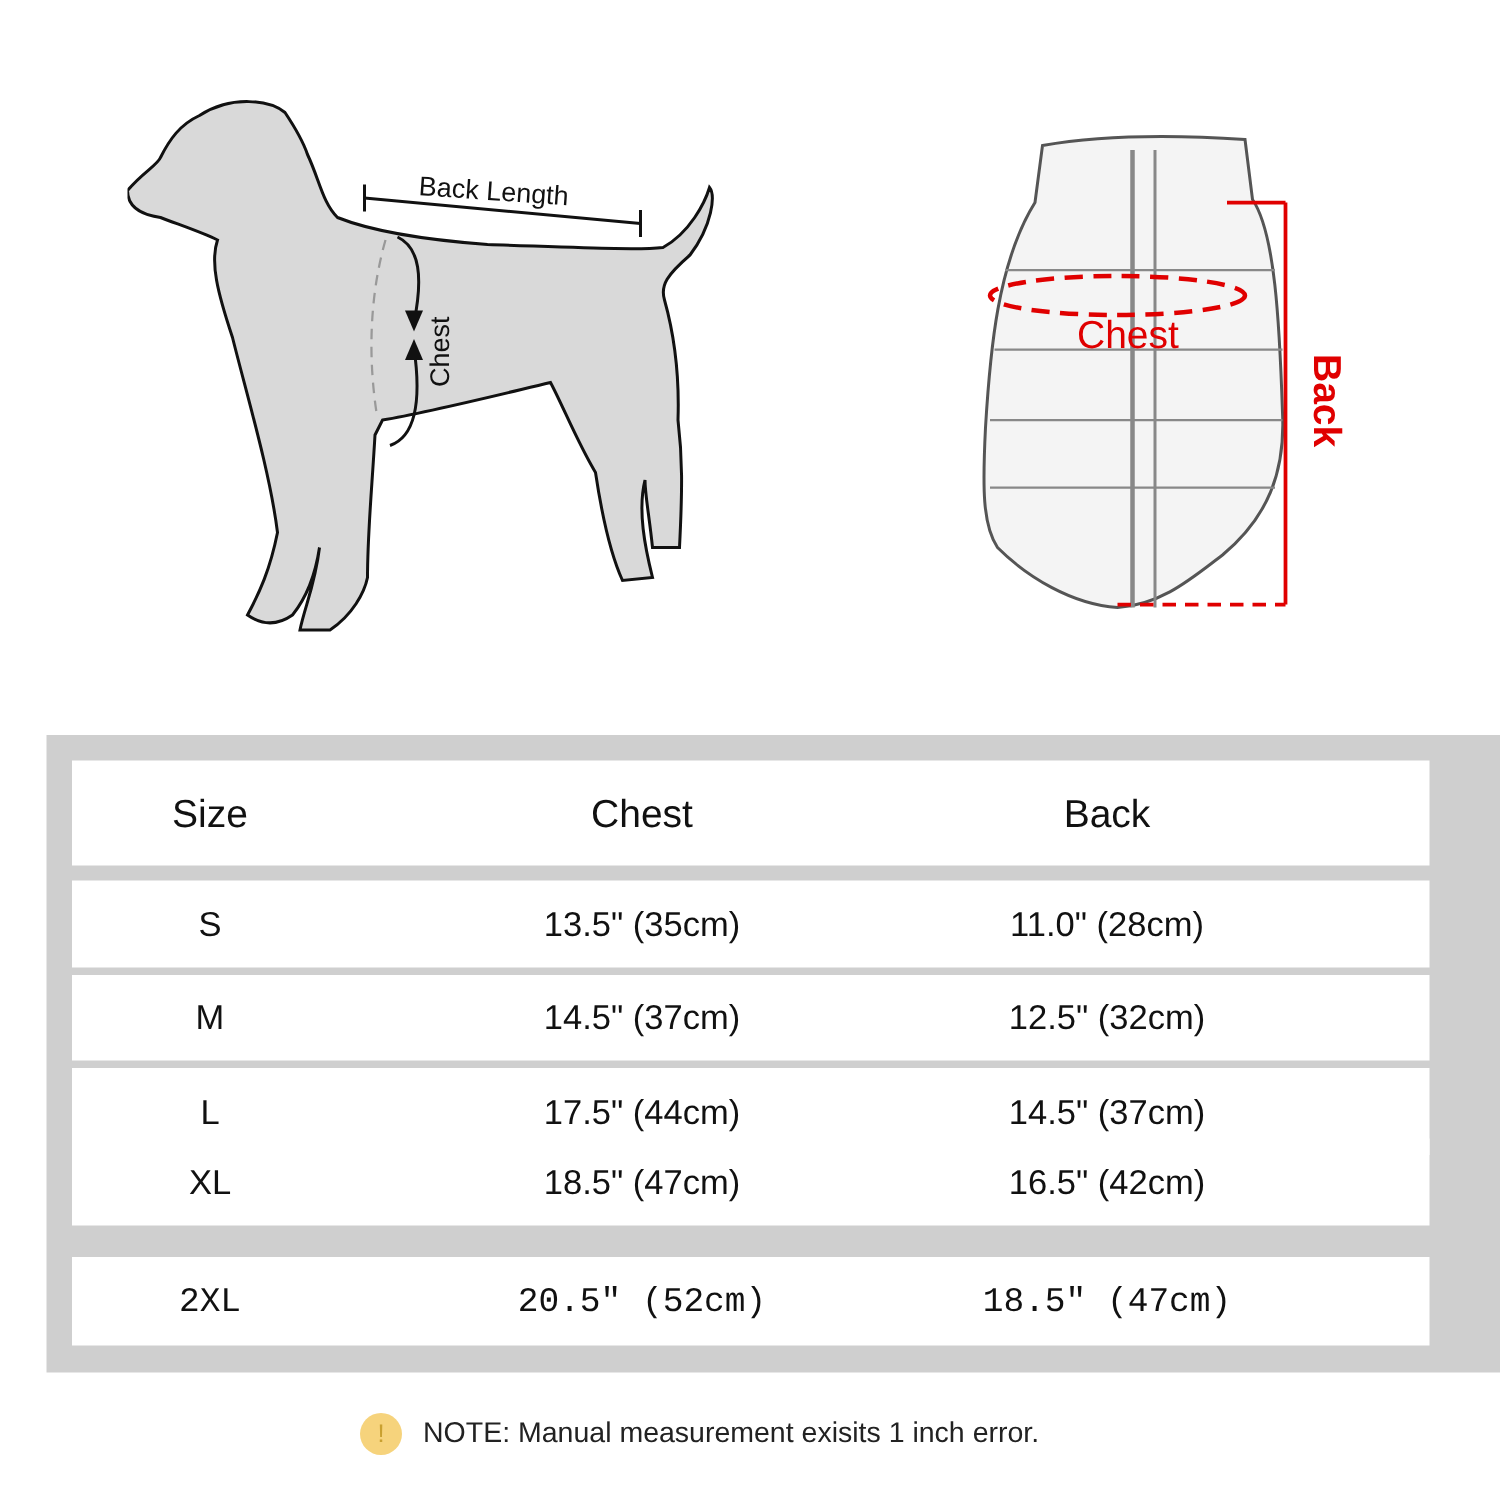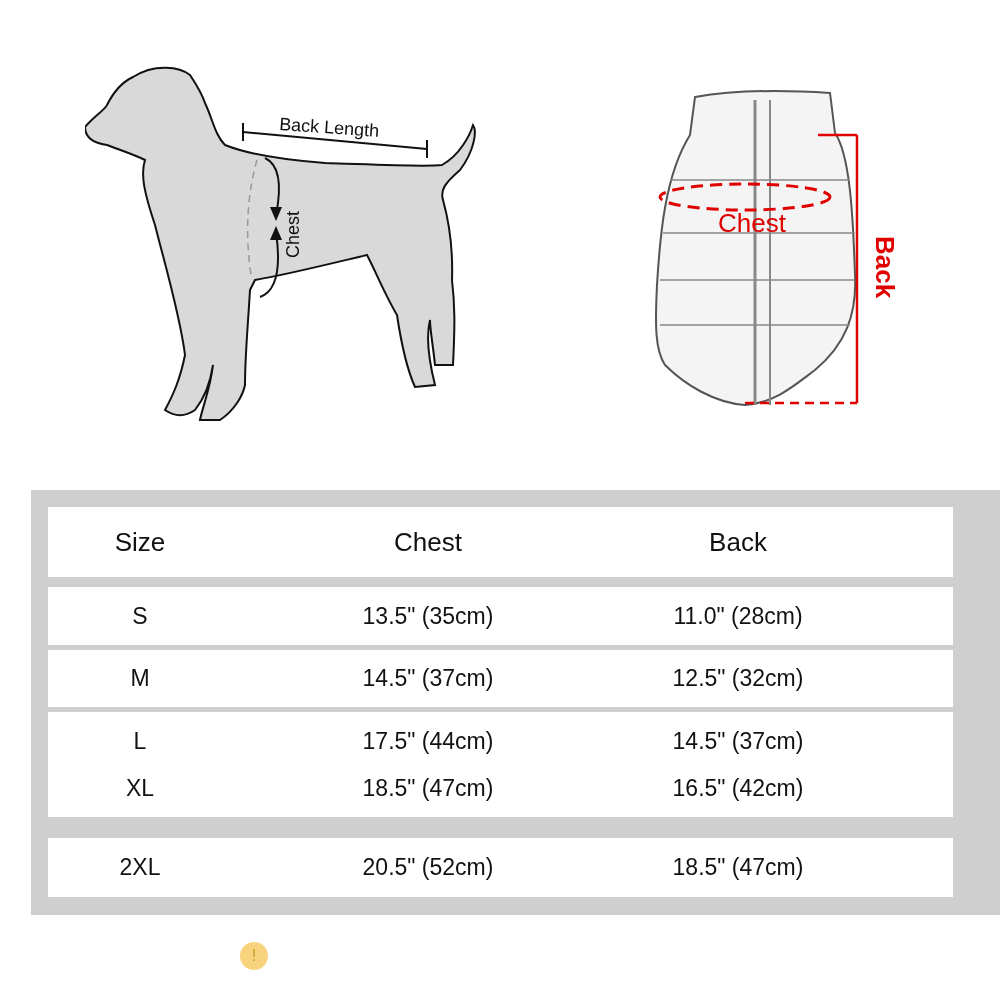--- a/index.html
+++ b/index.html
@@ -83,22 +83,23 @@
   <div class="trow data" style="top:222px;height:58px;">
     <div class="cell c-size">L</div>
     <div class="cell c-chest">17.5" (44cm)</div>
     <div class="cell c-back">14.5" (37cm)</div>
   </div>
   <div class="trow data" style="top:269px;height:58px;">
     <div class="cell c-size">XL</div>
     <div class="cell c-chest">18.5" (47cm)</div>
     <div class="cell c-back">16.5" (42cm)</div>
   </div>
-  <div class="trow data" style="top:348px;height:59px;">
+  <div class="trow data" style="top:348px;height:59px;font-family:Liberation Mono, monospace;">
     <div class="cell c-size">2XL</div>
     <div class="cell c-chest">20.5" (52cm)</div>
     <div class="cell c-back">18.5" (47cm)</div>
   </div>
 </div>
 
 <div class="note">
   <span class="note-icon">!</span>
+  <span>NOTE: Manual measurement exisits 1 inch error.</span>
 </div>
 
 </body></html>

